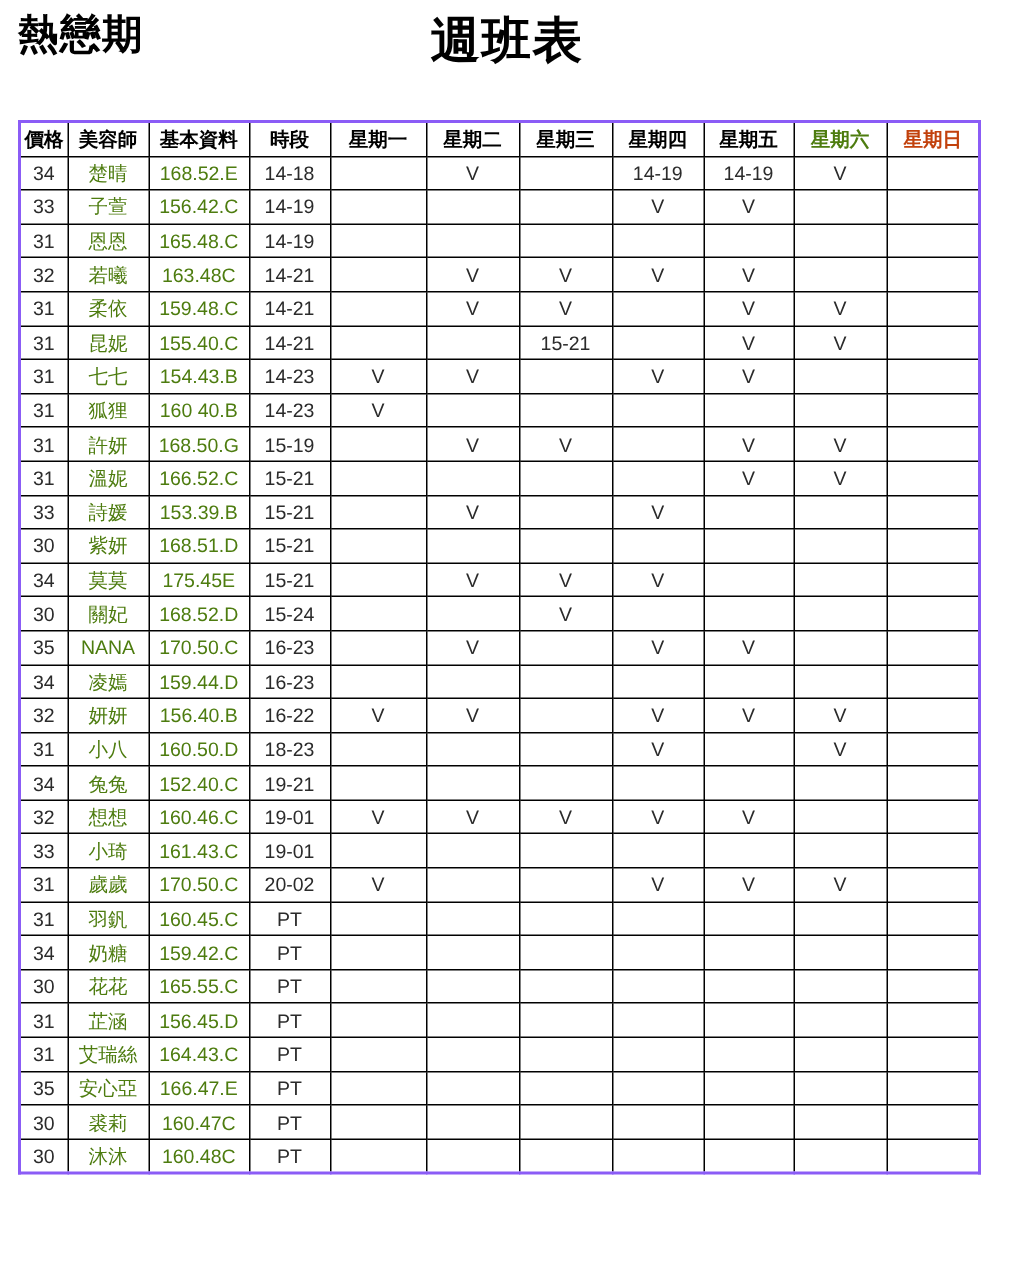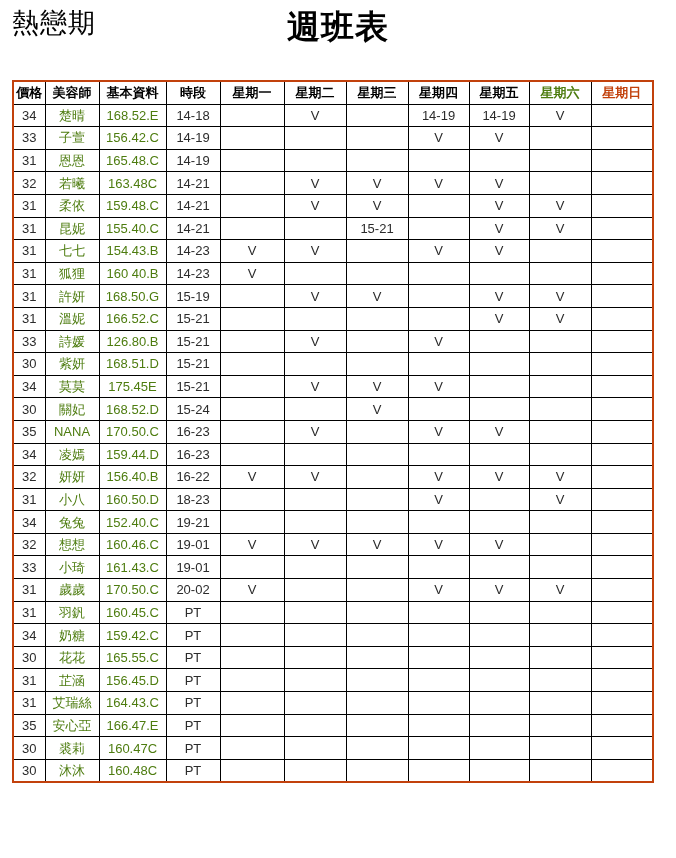--- a/index.html
+++ b/index.html
@@ -4,33 +4,33 @@
 <style>
   html,body{margin:0;padding:0;}
   body{
     width:676px;height:858px;background:#ffffff;
     font-family:"Liberation Sans","DejaVu Sans",sans-serif;
     color:#1a1a1a;overflow:hidden;
   }
   .titlebar{position:relative;height:80px;}
   .shop-name{
     position:absolute;left:12px;top:5px;
-    font-size:27px;font-weight:normal;color:#000;letter-spacing:1px;
+    font-size:27px;font-weight:bold;color:#000;letter-spacing:1px;
   }
   .sheet-title{
     position:absolute;left:0;right:0;top:5px;text-align:center;
     font-size:33px;font-weight:bold;color:#000;letter-spacing:1px;
   }
   .date-range{
     position:absolute;right:6px;top:1px;
     font-size:33px;font-weight:bold;color:#000;
   }
   table.schedule{
     border-collapse:collapse;margin-left:12px;table-layout:fixed;
-    border:2px solid #c2410c;
+    border:2px solid #8b5cf6;
   }
   .schedule th,.schedule td{
     border:1.6px solid #000;
     text-align:center;vertical-align:middle;
     padding:0;height:21.6px;
     font-size:13px;line-height:1;
     overflow:hidden;white-space:nowrap;
   }
   .schedule th{font-weight:bold;color:#000;}
   .schedule td.c-price,.schedule td.c-time,.schedule td.c-day{color:#2b2b2b;}
@@ -201,21 +201,21 @@
         <td class="c-day"></td>
         <td class="c-day"></td>
         <td class="c-day"></td>
         <td class="c-day">V</td>
         <td class="c-day">V</td>
         <td class="c-day"></td>
       </tr>
       <tr>
         <td class="c-price">33</td>
         <td class="c-name">詩媛</td>
-        <td class="c-info">126.80.B</td>
+        <td class="c-info">153.39.B</td>
         <td class="c-time">15-21</td>
         <td class="c-day"></td>
         <td class="c-day">V</td>
         <td class="c-day"></td>
         <td class="c-day">V</td>
         <td class="c-day"></td>
         <td class="c-day"></td>
         <td class="c-day"></td>
       </tr>
       <tr>

